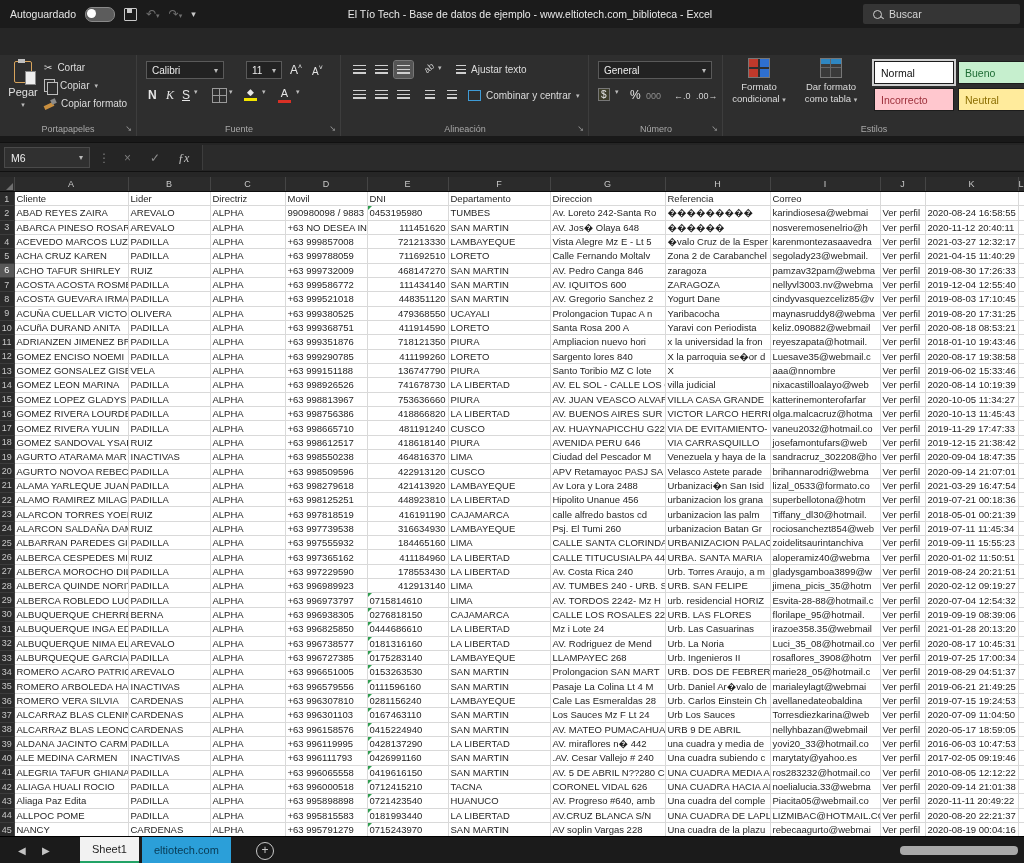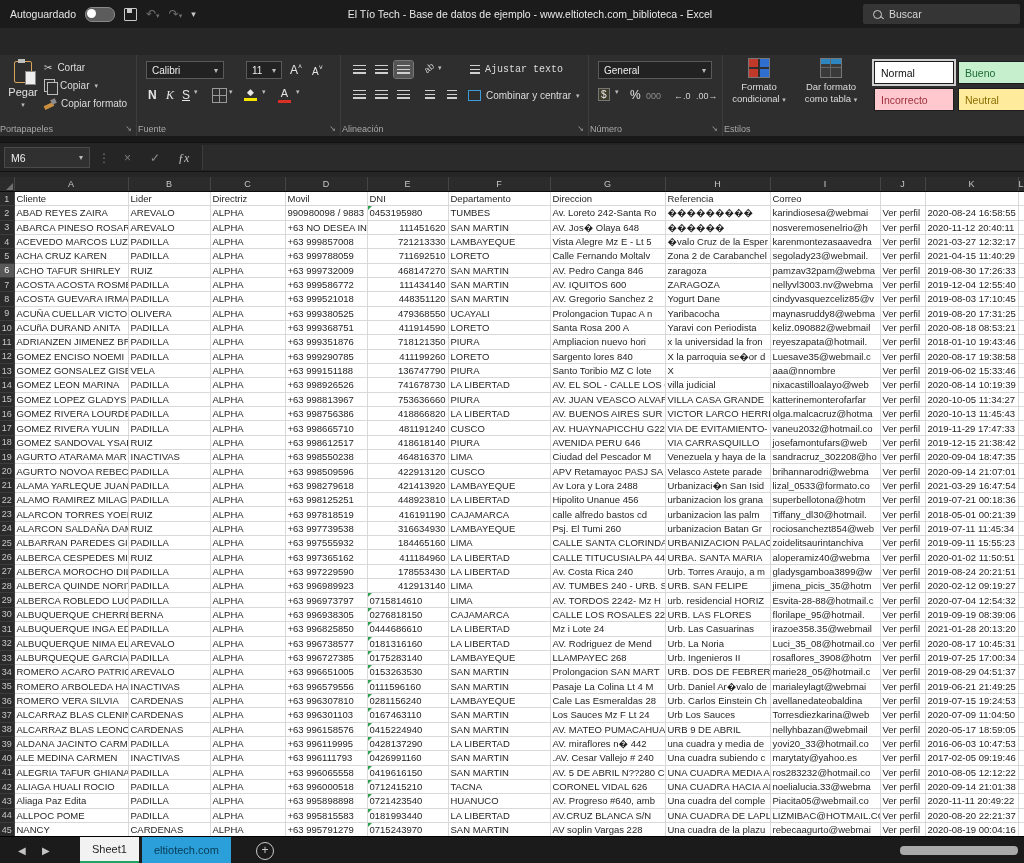--- a/index.html
+++ b/index.html
@@ -24,21 +24,21 @@
   #searchbox span{font-size:10.5px;color:#d6d6d6;}
   
   #tabrow{position:absolute;top:28px;left:0;width:1024px;height:27px;background:#1f1f1f;display:flex;align-items:center;
           padding-left:14px;gap:27px;box-sizing:border-box;}
   .rtab{font-size:11px;color:#d8d8d8;height:27px;display:flex;align-items:center;position:relative;cursor:default;}
   .rtab.active{color:#fff;}
   .rtab.active:after{content:"";position:absolute;left:0;right:0;bottom:0;height:3px;background:#f3f3f3;}
   
   #ribbon{position:absolute;top:55px;left:0;width:1024px;height:81px;background:#2e2e2e;border-bottom:6px solid #191919;box-sizing:content-box;}
   .grp{position:absolute;top:0;height:81px;border-right:1px solid #3d3d3d;box-sizing:border-box;}
-  .glabel{position:absolute;bottom:2px;left:0;right:0;font-size:9px;color:#a8a8a8;}
+  .glabel{position:absolute;bottom:2px;left:0;right:0;text-align:center;font-size:9px;color:#a8a8a8;}
   .dlg{position:absolute;right:4px;bottom:3px;font-size:8px;color:#9a9a9a;}
   .ric{color:#d8d8d8;}
   .paste-btn{position:absolute;left:6px;top:4px;width:34px;height:62px;display:flex;flex-direction:column;align-items:center;
              justify-content:flex-start;gap:3px;border-radius:2px;}
   .clipicon{width:16px;height:20px;border:1.5px solid #d8a45c;border-radius:2px;position:relative;margin-top:2px;background:#2e2e2e;}
   .clipicon:before{content:"";position:absolute;left:3px;top:-3px;width:7px;height:4px;background:#bfbfbf;}
   .clipicon:after{content:"";position:absolute;right:-5px;bottom:-3px;width:9px;height:12px;background:#eee;border:1px solid #888;}
   .paste-btn .lbl{font-size:11px;color:#e2e2e2;}
   .clip-col{position:absolute;left:44px;top:5px;display:flex;flex-direction:column;gap:3px;}
   .crow{display:flex;align-items:center;gap:5px;height:15px;font-size:10px;color:#dcdcdc;white-space:nowrap;}
@@ -195,21 +195,21 @@
           <span class="alico"></span>
         </span>
       <span class="albox" style="position:absolute;left:30px;top:6px;">
           <span class="alico"></span>
         </span>
       <span class="albox alsel" style="position:absolute;left:52px;top:6px;">
           <span class="alico"></span>
         </span>
       <span class="fbtn" style="left:82px;top:8px;font-size:9px;transform:rotate(-40deg);color:#cfcfcf;">ab</span>
       <span class="fbtn" style="left:96px;top:9px;font-size:7px;color:#bbb;">▾</span>
-      <div class="crow" style="position:absolute;left:128px;top:7px;font-family:Liberation Mono, monospace;">
+      <div class="crow" style="position:absolute;left:114px;top:7px;">
         <span class="alico" style="width:10px;"></span>
         <span>Ajustar texto</span>
       </div>
       <span class="albox" style="position:absolute;left:8px;top:31px;">
           <span class="alico"></span>
         </span>
       <span class="albox" style="position:absolute;left:30px;top:31px;">
           <span class="alico"></span>
         </span>
       <span class="albox" style="position:absolute;left:52px;top:31px;">

